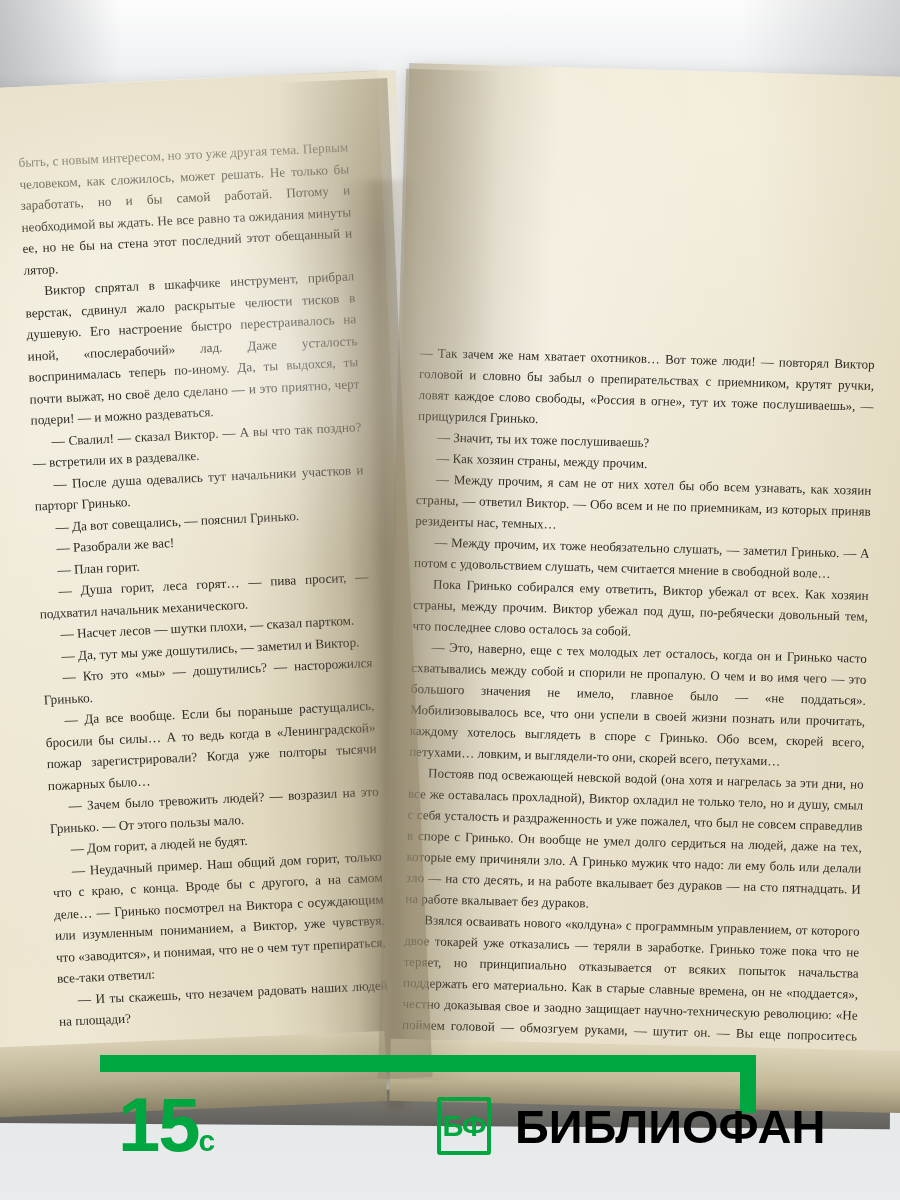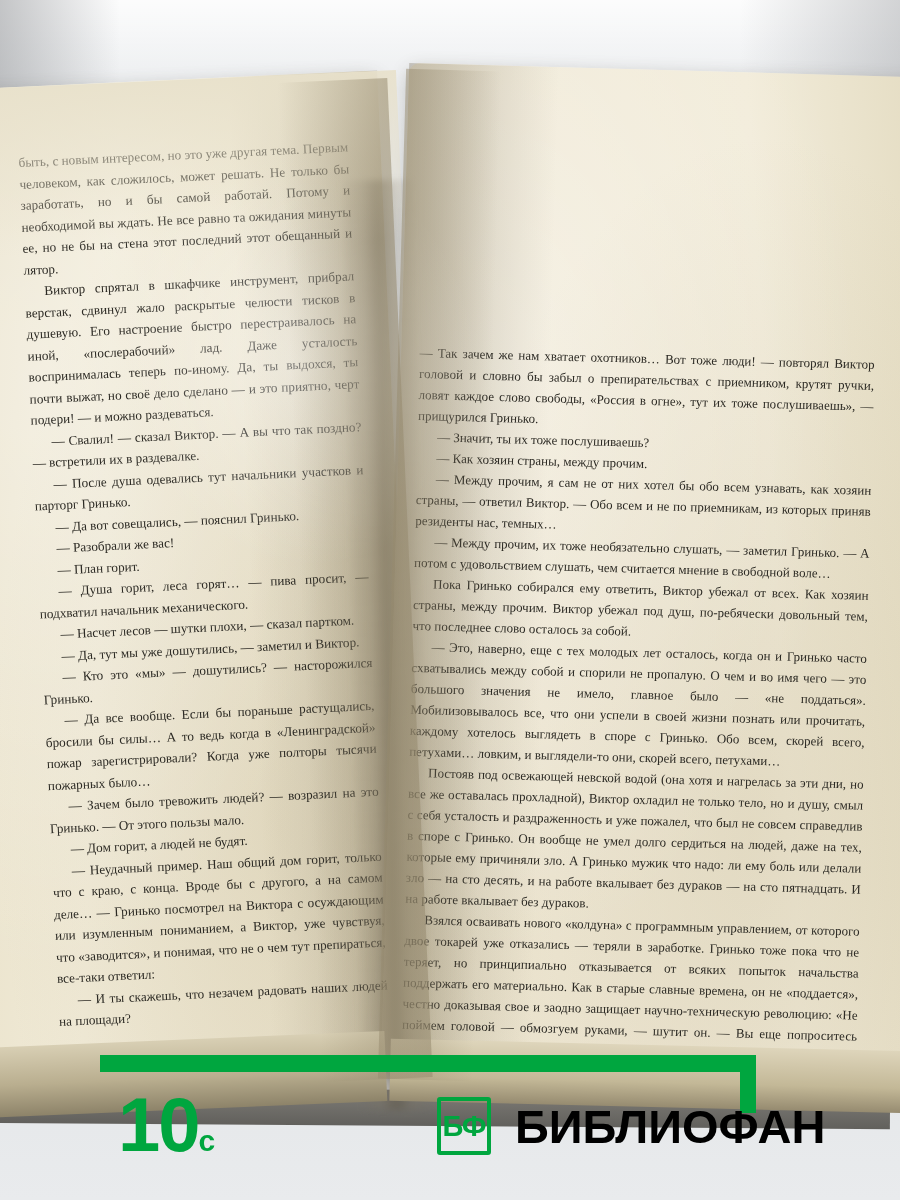--- a/index.html
+++ b/index.html
@@ -344,21 +344,21 @@
     <div class="fade-top"></div>
     <div class="fade-gutter-l"></div>
     <div class="fade-gutter-r"></div>
     <div class="glare"></div>
   </div>
 
   <div class="wm">
     <div class="wm-bar"></div>
     <div class="wm-bar-tail"></div>
     <div class="wm-price">
-      <span>10</span><span class="cur">с</span>
+      <span>15</span><span class="cur">с</span>
     </div>
     <div class="wm-logo">
       <div class="wm-mark">
         <div class="bf">БФ</div>
       </div>
       <div class="wm-name">БИБЛИОФАН</div>
     </div>
   </div>
 
 </div>

